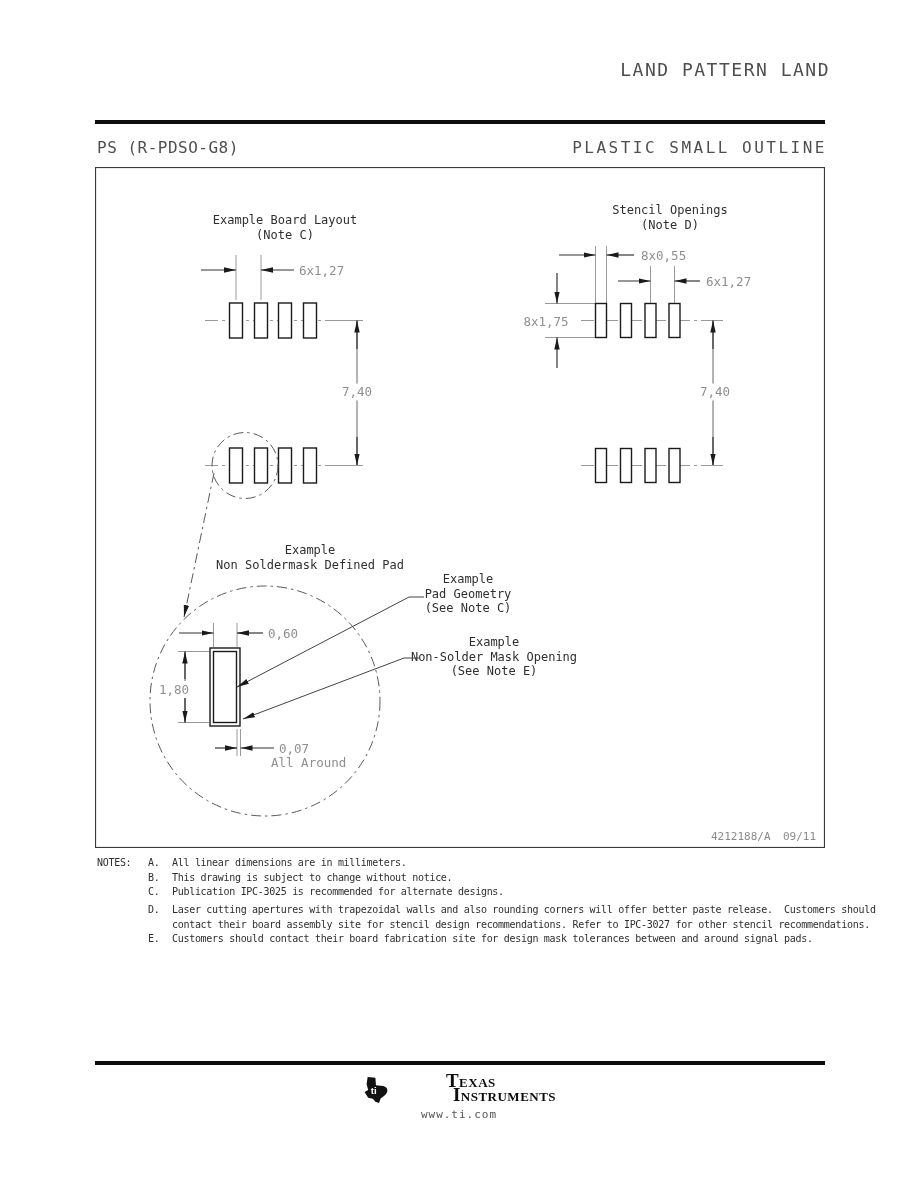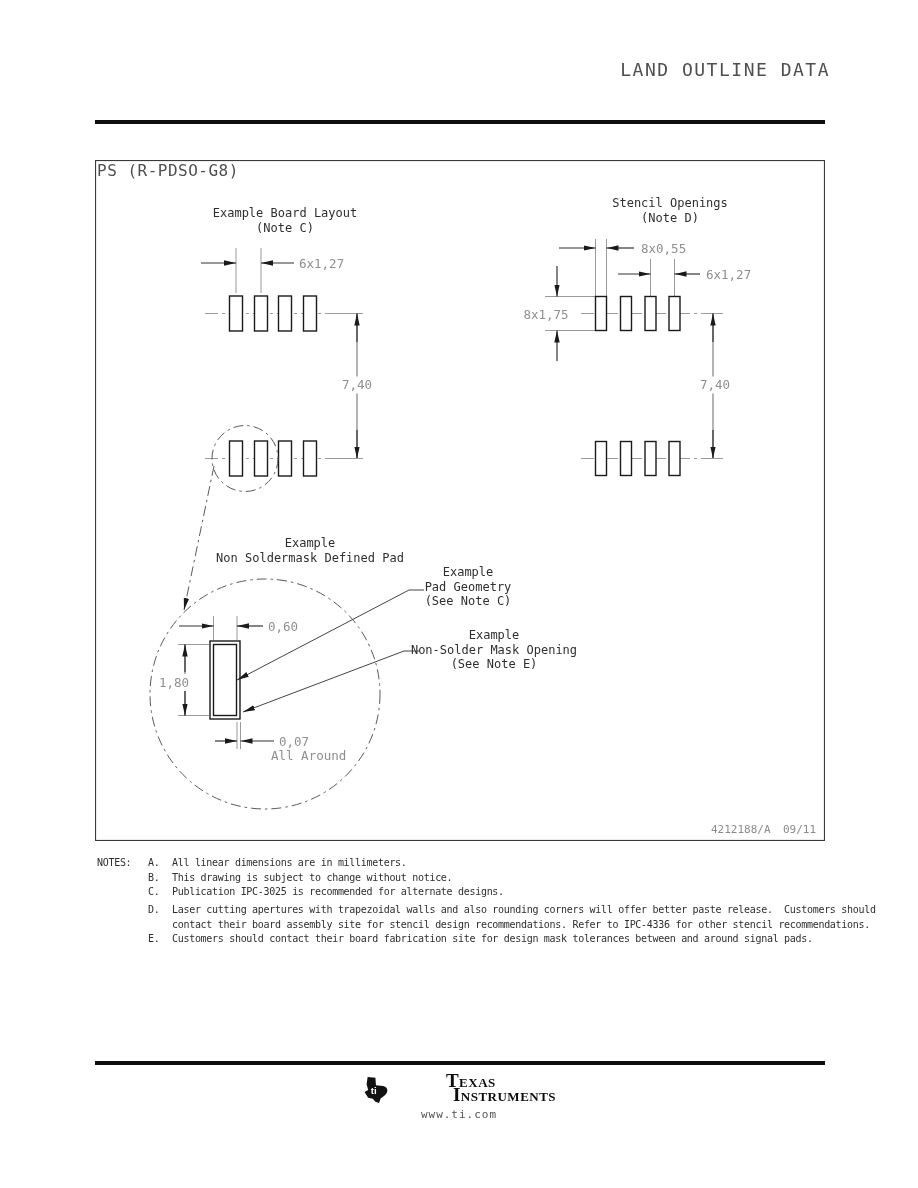--- a/index.html
+++ b/index.html
@@ -2,23 +2,23 @@
 <html><head>
 <meta charset="utf-8">
 <style>
   html,body{margin:0;padding:0;background:#fff;}
   .page{position:relative;width:918px;height:1188px;background:#fff;overflow:hidden;
         font-family:"DejaVu Sans Mono",monospace;color:#2e2e2e;}
   .doc-title{position:absolute;top:59px;right:88px;font-size:18px;letter-spacing:1.5px;color:#4f4f4f;}
   .rule{position:absolute;left:95px;width:730px;height:4px;background:#0d0d0d;}
   .rule-top{top:120px;}
   .rule-bottom{top:1061px;}
-  .pkg-code{position:absolute;top:138px;left:97px;font-size:16px;letter-spacing:0.5px;color:#4f4f4f;margin-top:23px;}
+  .pkg-code{position:absolute;top:138px;left:97px;font-size:16px;letter-spacing:0.5px;color:#4f4f4f;}
   .pkg-type{position:absolute;top:138px;right:91px;font-size:16px;letter-spacing:2.5px;color:#4f4f4f;}
-  .drawing-wrap{position:absolute;top:160px;left:95px;width:730px;height:806px;}
+  .drawing-wrap{position:absolute;top:167px;left:95px;width:730px;height:806px;}
   
   .pad{fill:#fff;stroke:#1a1a1a;stroke-width:1.4;}
   .arr{stroke:#333;stroke-width:1.2;fill:none;}
   .ext{stroke:#9a9a9a;stroke-width:1;fill:none;}
   .cl{stroke:#9a9a9a;stroke-width:1;fill:none;stroke-dasharray:13 4 3 4;}
   .tick{stroke:#9a9a9a;stroke-width:1;fill:none;}
   .dimline{stroke:#666;stroke-width:1;fill:none;}
   .phantom{fill:none;stroke:#5a5a5a;stroke-width:1;stroke-dasharray:10 4 2.5 4;}
   .ldr{stroke:#444;stroke-width:1;fill:none;}
   .dtxt{font:12px "DejaVu Sans Mono",monospace;fill:#2f2f2f;}
@@ -42,23 +42,24 @@
   .wordmark{text-align:left;font-family:"Liberation Serif",serif;font-weight:bold;
             font-variant:small-caps;font-size:19px;line-height:14px;color:#0d0d0d;letter-spacing:0.5px;margin-left:48px;}
   .wordmark .l2{margin-left:7px;}
   .site-url{margin-top:4px;font-size:11px;letter-spacing:1px;color:#555;}
 </style>
 </head>
 <body>
 
 <div class="page">
 
-  <div class="doc-title">LAND OUTLINE DATA</div>
+  <div class="doc-title">LAND PATTERN LAND</div>
   <div class="rule rule-top"></div>
   <div class="pkg-code">PS (R-PDSO-G8)</div>
+  <div class="pkg-type">PLASTIC SMALL OUTLINE</div>
 
   <div class="drawing-wrap">
     <svg width="730" height="681" viewBox="0 0 730 681">
       <defs>
         <marker id="ah" viewBox="0 0 12 6" refX="12" refY="3" markerWidth="12" markerHeight="6" markerUnits="userSpaceOnUse" orient="auto">
           <path d="M0,0.3 L12,3 L0,5.7 Z" fill="#1a1a1a"></path>
         </marker>
       </defs>
 
       <rect x="0.5" y="0.5" width="729" height="680" fill="none" stroke="#3a3a3a" stroke-width="1.2"></rect>
@@ -199,21 +200,21 @@
       <div class="note-text">This drawing is subject to change without notice.</div>
     </div>
     <div class="note-row">
       <div class="note-letter">C.</div>
       <div class="note-text">Publication IPC-3025 is recommended for alternate designs.</div>
     </div>
     <div class="note-row gap-before">
       <div class="note-letter">D.</div>
       <div class="note-text">Laser cutting apertures with trapezoidal walls and also rounding corners will offer better paste release.  Customers should</div>
     </div>
-    <div class="note-cont">contact their board assembly site for stencil design recommendations. Refer to IPC-4336 for other stencil recommendations.</div>
+    <div class="note-cont">contact their board assembly site for stencil design recommendations. Refer to IPC-3027 for other stencil recommendations.</div>
     <div class="note-row">
       <div class="note-letter">E.</div>
       <div class="note-text">Customers should contact their board fabrication site for design mask tolerances between and around signal pads.</div>
     </div>
   </div>
 
   <div class="rule rule-bottom"></div>
 
   <div class="logo-block">
     <div class="logo-row">

